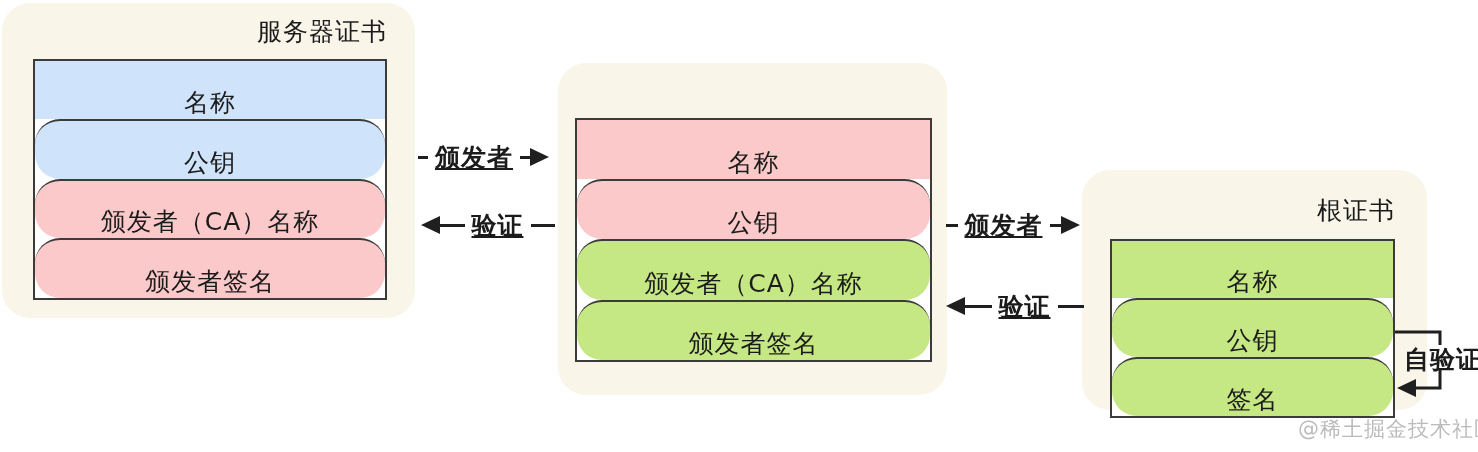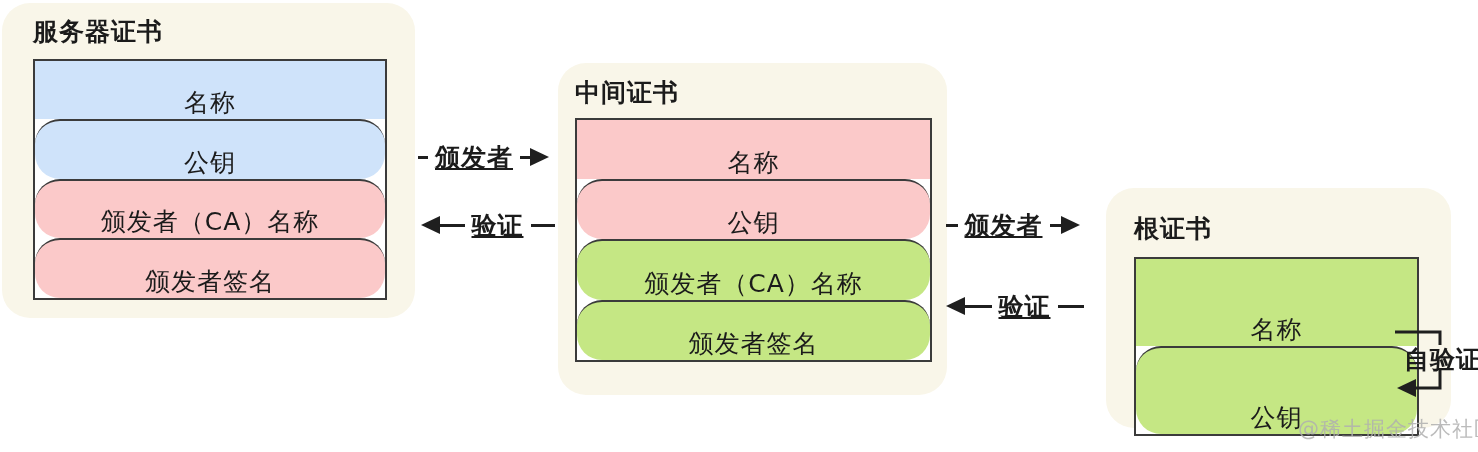--- a/index.html
+++ b/index.html
@@ -14,23 +14,23 @@
     background:#ffffff;
     overflow:hidden;
   }
   .card {
     position:absolute;
     background:#f9f6e9;
     border-radius:28px;
   }
   .card-title {
     position:absolute;
-    text-align:left;
+    text-align:right;
     font-size:25px;
-    font-weight:700;
+    font-weight:400;
     letter-spacing:1px;
     white-space:nowrap;
   }
   .cert-table {
     position:absolute;
     display:flex;
     flex-direction:column;
     border:2px solid #3b3b3b;
     background:#ffffff;
   }
@@ -114,45 +114,47 @@
       <div class="cert-row bg-pink">
         <span>颁发者（CA）名称</span>
       </div>
       <div class="cert-row bg-pink">
         <span>颁发者签名</span>
       </div>
     </div>
   </section>
 
   <section class="card" style="left:558px; top:63px; width:389px; height:332px;">
-    <h2 class="card-title" style="left:17px; top:13px; width:357px;">中间证书</h2>
     <div class="cert-table" style="left:17px; top:55px; width:357px; height:244px;">
       <div class="cert-row bg-pink">
         <span>名称</span>
       </div>
       <div class="cert-row bg-pink">
         <span>公钥</span>
       </div>
       <div class="cert-row bg-green">
         <span>颁发者（CA）名称</span>
       </div>
       <div class="cert-row bg-green">
         <span>颁发者签名</span>
       </div>
     </div>
   </section>
 
-  <section class="card" style="left:1082px; top:188px; width:345px; height:240px;margin-left:24px;">
+  <section class="card" style="left:1082px; top:170px; width:345px; height:240px;">
     <h2 class="card-title" style="left:28px; top:24px; width:285px;">根证书</h2>
     <div class="cert-table" style="left:28px; top:69px; width:285px; height:179px;">
       <div class="cert-row bg-green">
         <span>名称</span>
       </div>
       <div class="cert-row bg-green">
         <span>公钥</span>
+      </div>
+      <div class="cert-row bg-green">
+        <span>签名</span>
       </div>
     </div>
   </section>
 
   <div class="arrow" style="left:418px; top:142px; width:131px;">
     <span class="line"></span>
     <span class="arrow-label">颁发者</span>
     <span class="line"></span>
     <span class="head-right"></span>
   </div>

